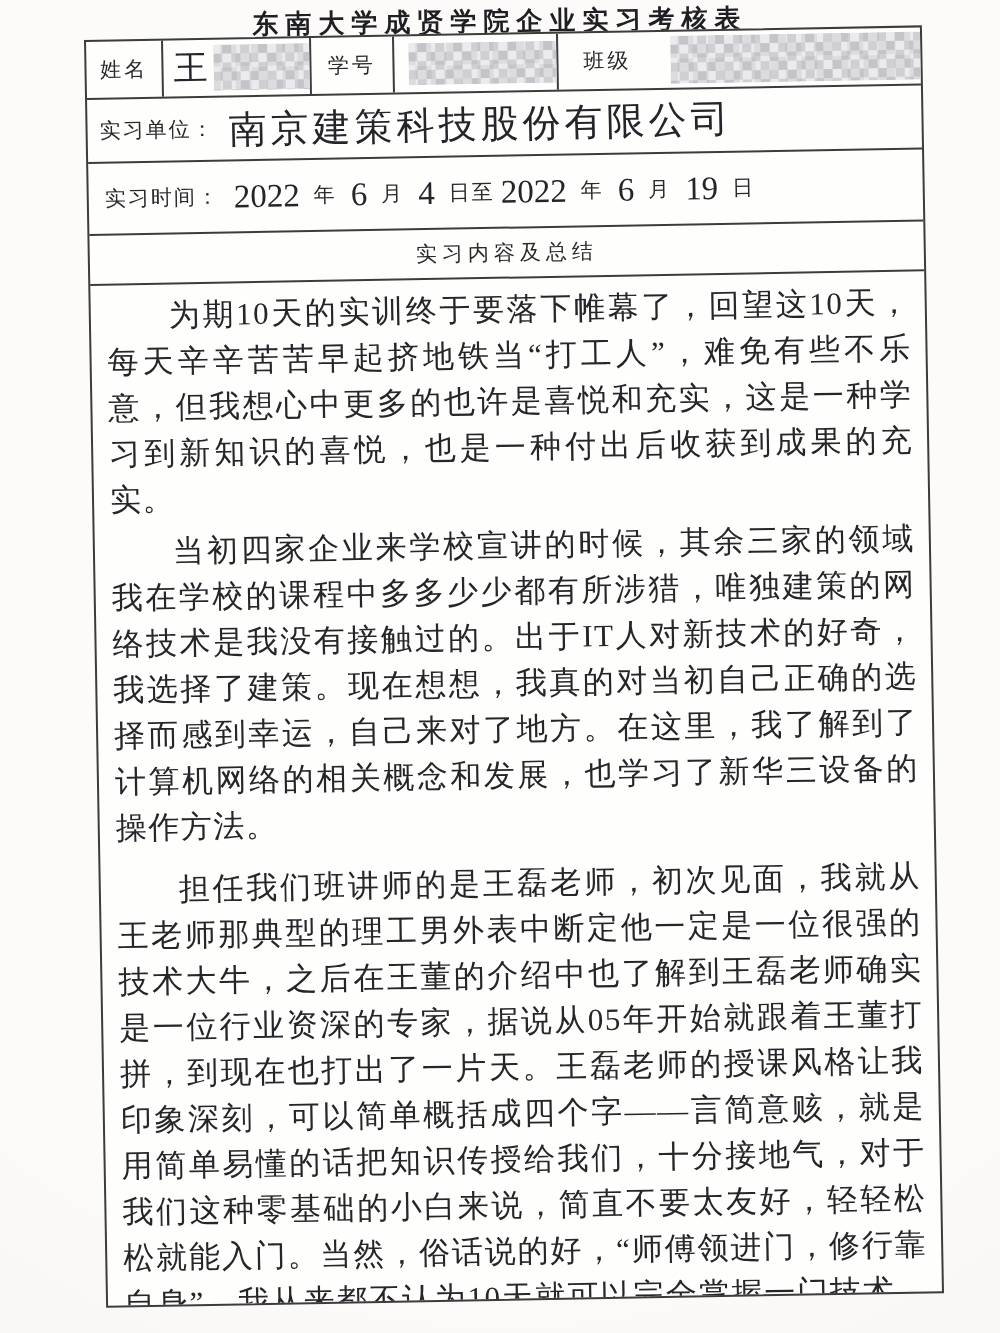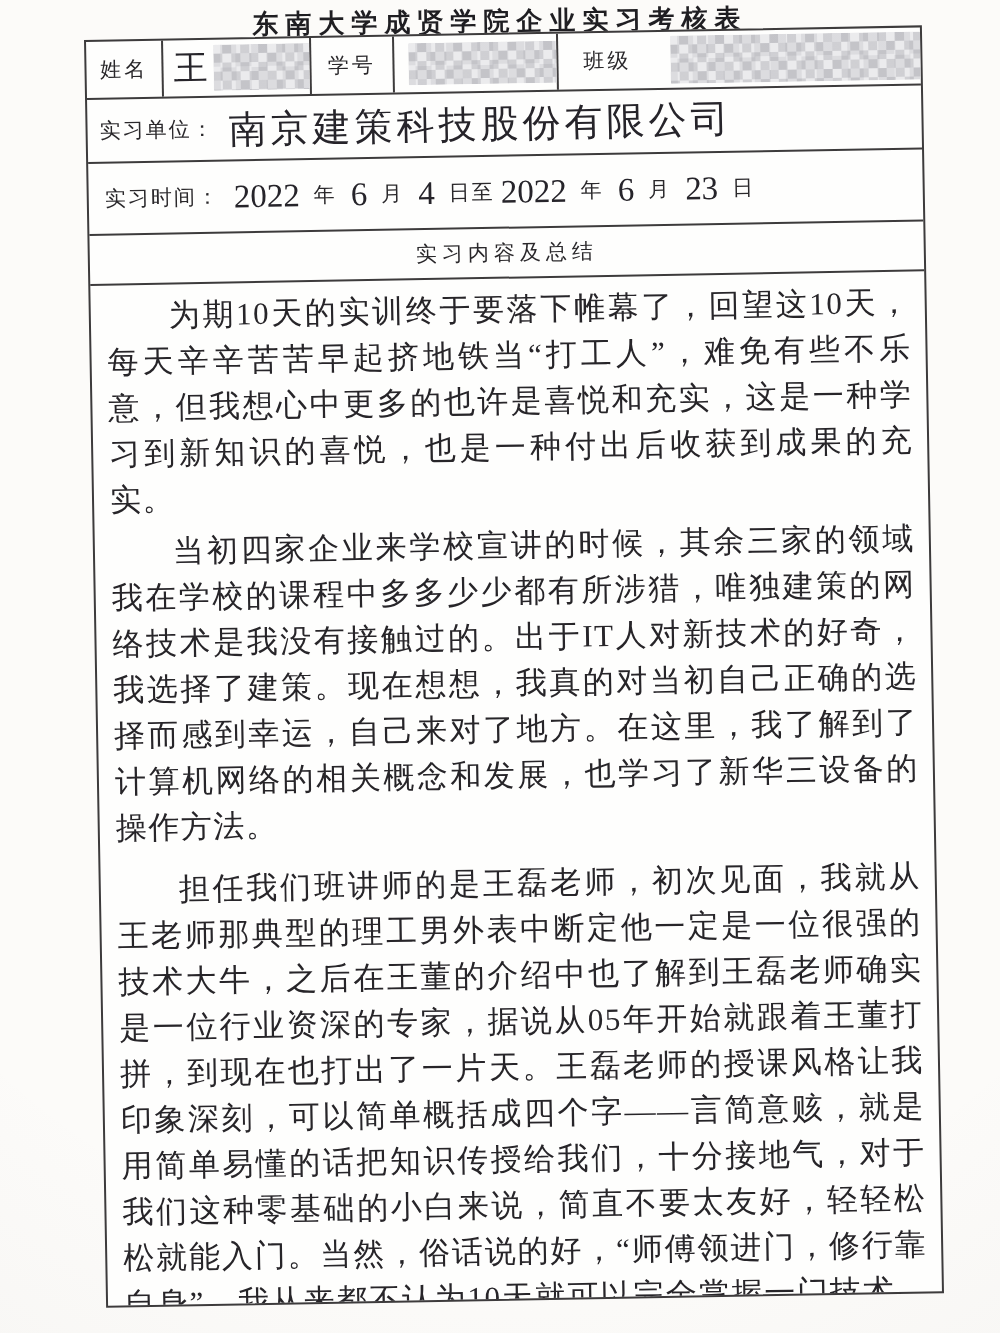--- a/index.html
+++ b/index.html
@@ -104,21 +104,21 @@
       <span class="hand num">2022</span>
       <span class="printed">年</span>
       <span class="hand num">6</span>
       <span class="printed">月</span>
       <span class="hand num">4</span>
       <span class="printed">日至</span>
       <span class="hand num" style="margin-left:2px;">2022</span>
       <span class="printed">年</span>
       <span class="hand num">6</span>
       <span class="printed">月</span>
-      <span class="hand num">23</span>
+      <span class="hand num">19</span>
       <span class="printed">日</span>
     </div>
 
     <div class="row r4">
       <span class="printed" style="letter-spacing:5px;">实习内容及总结</span>
     </div>
 
     <div class="row r5 essay">
       <p class="hand">为期10天的实训终于要落下帷幕了，回望这10天，每天辛辛苦苦早起挤地铁当“打工人”，难免有些不乐意，但我想心中更多的也许是喜悦和充实，这是一种学习到新知识的喜悦，也是一种付出后收获到成果的充实。</p>
       <p class="hand">当初四家企业来学校宣讲的时候，其余三家的领域我在学校的课程中多多少少都有所涉猎，唯独建策的网络技术是我没有接触过的。出于IT人对新技术的好奇，我选择了建策。现在想想，我真的对当初自己正确的选择而感到幸运，自己来对了地方。在这里，我了解到了计算机网络的相关概念和发展，也学习了新华三设备的操作方法。</p>

